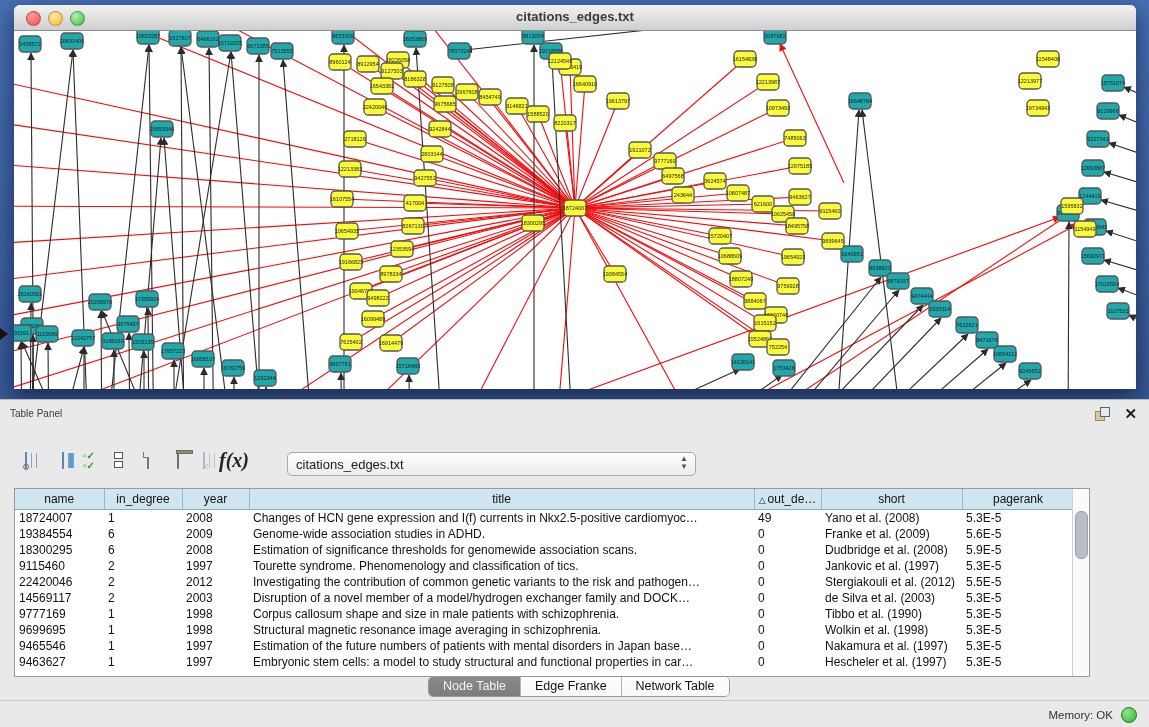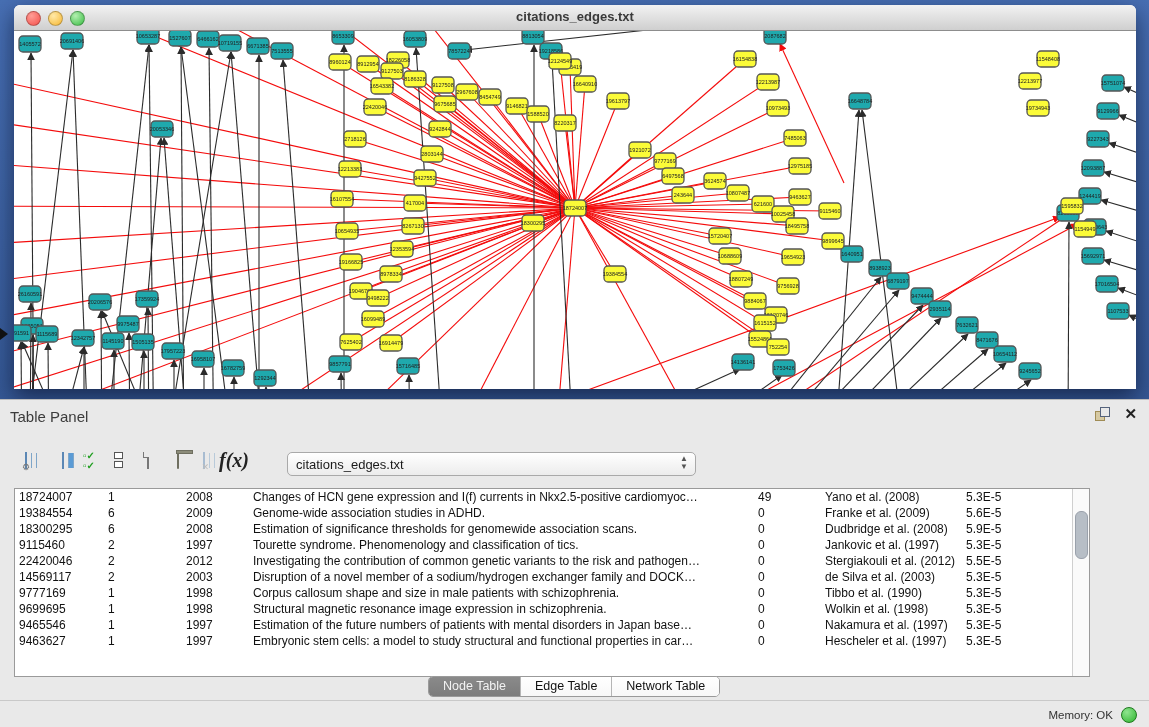--- a/index.html
+++ b/index.html
@@ -19,21 +19,21 @@
   .light.red{background:radial-gradient(circle at 35% 30%,#ff9d96,#f4504a);}
   .light.yellow{background:radial-gradient(circle at 35% 30%,#ffe9a8,#f7b731);}
   .light.green{background:radial-gradient(circle at 35% 30%,#b4f0b0,#38bb43);}
   .canvas{position:relative;width:1122px;height:358px;background:#fff;overflow:hidden;}
   .pan-marker{position:absolute;left:0;top:328px;width:0;height:0;
     border-top:6px solid transparent;border-bottom:6px solid transparent;border-left:8px solid #111;}
   
   .table-panel{position:absolute;left:0;top:399px;width:1149px;height:328px;
     background:#e9e9e9;border-top:1px solid #bcbcbc;}
   .panel-header{position:absolute;left:0;top:0;width:100%;height:30px;}
-  .panel-title{position:absolute;left:10px;top:8px;font-size:15px;color:#3c3c3c;text-align:center;}
+  .panel-title{position:absolute;left:10px;top:8px;font-size:10px;color:#3c3c3c;text-align:center;}
   .panel-float{position:absolute;right:38px;top:7px;width:16px;height:16px;cursor:pointer;}
   .panel-float .sq1{position:absolute;left:0;top:4px;width:8px;height:8px;border:1px solid #a08c55;background:#d6c9a2;}
   .panel-float .sq2{position:absolute;left:5px;top:0;width:8px;height:8px;border:1px solid #55637c;background:#e9e9e9;}
   .panel-close{position:absolute;right:12px;top:5px;font-size:15px;font-weight:bold;color:#222;cursor:pointer;}
   .toolbar{position:absolute;left:0;top:42px;width:100%;height:38px;}
   .tool-btn{position:absolute;top:2px;width:28px;height:32px;border:none;background:transparent;
     padding:0;cursor:pointer;display:flex;align-items:center;justify-content:center;}
   .tool-btn[aria-disabled="true"]{opacity:.45;cursor:default;}
   .fx{font-family:"Liberation Serif",serif;font-style:italic;font-weight:bold;font-size:20px;color:#222;}
   .combo{position:absolute;left:287px;top:10px;width:391px;height:22px;border:1px solid #a9a9a9;
@@ -807,20 +807,29 @@
           <col style="width:89px">
           <col style="width:78px">
           <col style="width:67px">
           <col style="width:505px">
           <col style="width:67px">
           <col style="width:141px">
           <col style="width:112px">
         </colgroup>
         <tbody>
           <tr>
+            <th>name</th>
+            <th>in_degree</th>
+            <th>year</th>
+            <th>title</th>
+            <th><span class="sort-tri">△</span>out_de…</th>
+            <th>short</th>
+            <th>pagerank</th>
+          </tr>
+          <tr>
             <td>18724007</td>
             <td>1</td>
             <td>2008</td>
             <td>Changes of HCN gene expression and I(f) currents in Nkx2.5-positive cardiomyoc…</td>
             <td>49</td>
             <td>Yano et al. (2008)</td>
             <td>5.3E-5</td>
           </tr>
           <tr>
             <td>19384554</td>
@@ -855,39 +864,39 @@
             <td>2012</td>
             <td>Investigating the contribution of common genetic variants to the risk and pathogen…</td>
             <td>0</td>
             <td>Stergiakouli et al. (2012)</td>
             <td>5.5E-5</td>
           </tr>
           <tr>
             <td>14569117</td>
             <td>2</td>
             <td>2003</td>
-            <td>Disruption of a novel member of a sodium/hydrogen exchanger family and DOCK…</td>
+            <td>Disruption of a novel member of a model/hydrogen exchanger family and DOCK…</td>
             <td>0</td>
             <td>de Silva et al. (2003)</td>
             <td>5.3E-5</td>
           </tr>
           <tr>
             <td>9777169</td>
             <td>1</td>
             <td>1998</td>
             <td>Corpus callosum shape and size in male patients with schizophrenia.</td>
             <td>0</td>
             <td>Tibbo et al. (1990)</td>
             <td>5.3E-5</td>
           </tr>
           <tr>
             <td>9699695</td>
             <td>1</td>
             <td>1998</td>
-            <td>Structural magnetic resonance image expression in schizophrenia.</td>
+            <td>Structural magnetic resonance image averaging in schizophrenia.</td>
             <td>0</td>
             <td>Wolkin et al. (1998)</td>
             <td>5.3E-5</td>
           </tr>
           <tr>
             <td>9465546</td>
             <td>1</td>
             <td>1997</td>
             <td>Estimation of the future numbers of patients with mental disorders in Japan base…</td>
             <td>0</td>
@@ -905,21 +914,21 @@
           </tr>
         </tbody>
       </table>
     <div class="vscroll">
       <div class="vthumb"></div>
     </div>
   </div>
 
   <div class="tabs" id="tabs">
       <div class="tab active">Node Table</div>
-      <div class="tab">Edge Table</div>
+      <div class="tab">Edge Franke</div>
       <div class="tab">Network Table</div>
     </div>
 
   <div class="statusbar">
     <span class="mem">Memory: OK</span>
     <span class="mem-dot"></span>
   </div>
 </div>
 
 </body></html>

